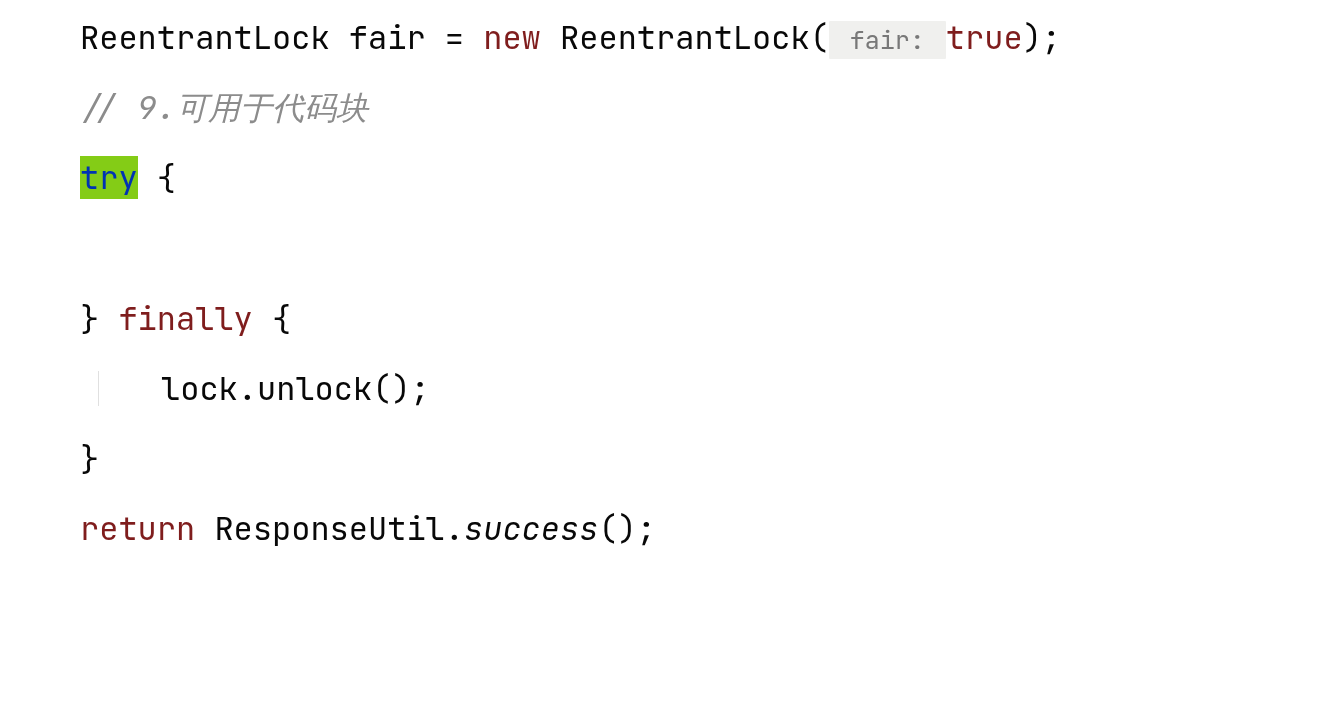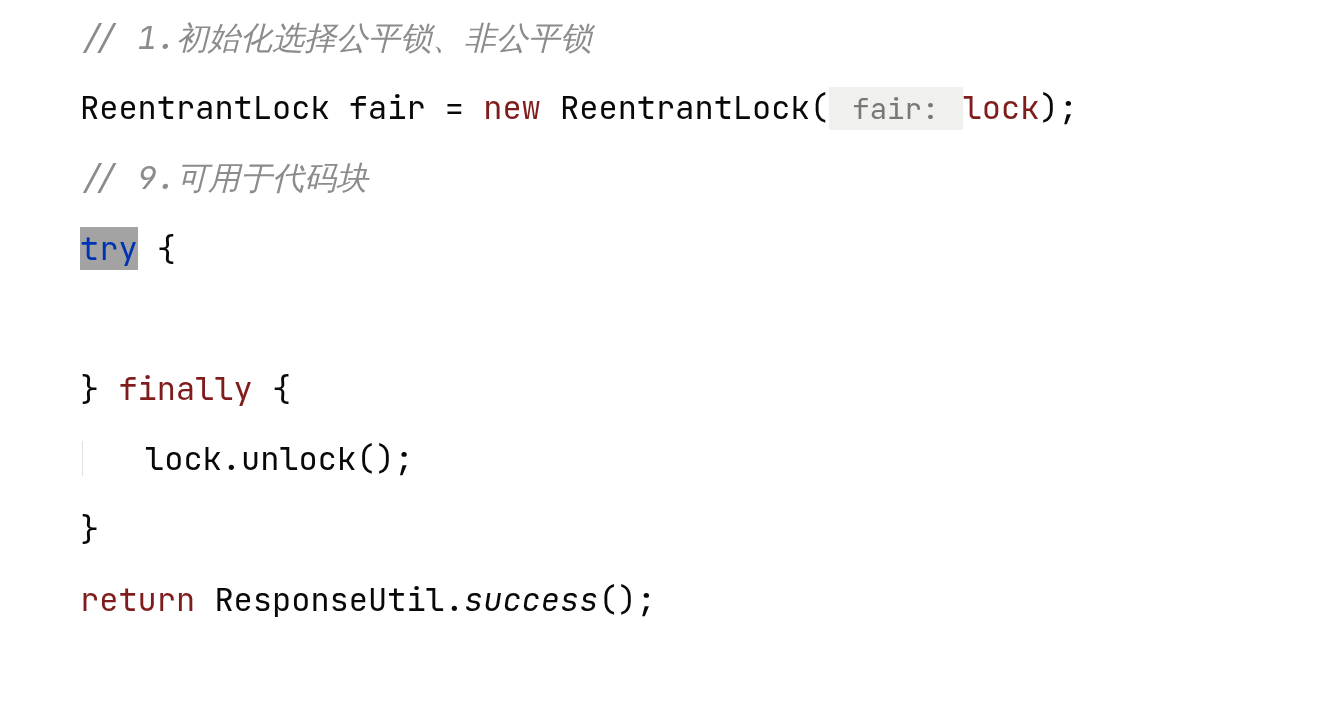--- a/index.html
+++ b/index.html
@@ -29,48 +29,47 @@
       font-style: italic;
     }
     .keyword {
       color: #7f1d1d;
     }
     .param-hint {
       color: #787878;
       background: #f0f0ee;
       border-radius: 1px;
       padding: 2px 6px;
-      font-size: 29px;
+      font-size: 25px;
     }
     .highlight-try {
-      background: #a3a3a3;
+      background: #84cc16;
       color: #0033b3;
       padding: 0 0;
     }
     .italic-method {
       font-style: italic;
     }
     .plain {
       color: #080808;
     }
     .indent-guide {
       border-left: 1px solid #e0e0e0;
       padding-left: 62px;
-      margin-left: 2px;
+      margin-left: 18px;
       display: inline-block;
     }
   </style>
 </head>
 <body>
 
 <div class="code-editor">
 
-  <div class="code-line"><span class="comment comment-italic">// 1.初始化选择公平锁、非公平锁</span></div>
 
-  <div class="code-line"><span class="plain">ReentrantLock</span><span class="plain"> fair = </span><span class="keyword">new</span><span class="plain"> ReentrantLock(</span><span class="param-hint"> fair: </span><span class="keyword">lock</span><span class="plain">);</span></div>
+  <div class="code-line"><span class="plain">ReentrantLock</span><span class="plain"> fair = </span><span class="keyword">new</span><span class="plain"> ReentrantLock(</span><span class="param-hint"> fair: </span><span class="keyword">true</span><span class="plain">);</span></div>
 
   <div class="code-line"><span class="comment comment-italic">// 9.可用于代码块</span></div>
 
 
   <div class="code-line"><span class="highlight-try">try</span><span class="plain"> {</span></div>
 
   <div class="code-line"><span class="plain"></span>&nbsp;</div>
 
   <div class="code-line"><span class="plain">} </span><span class="keyword">finally</span><span class="plain"> {</span></div>
 

